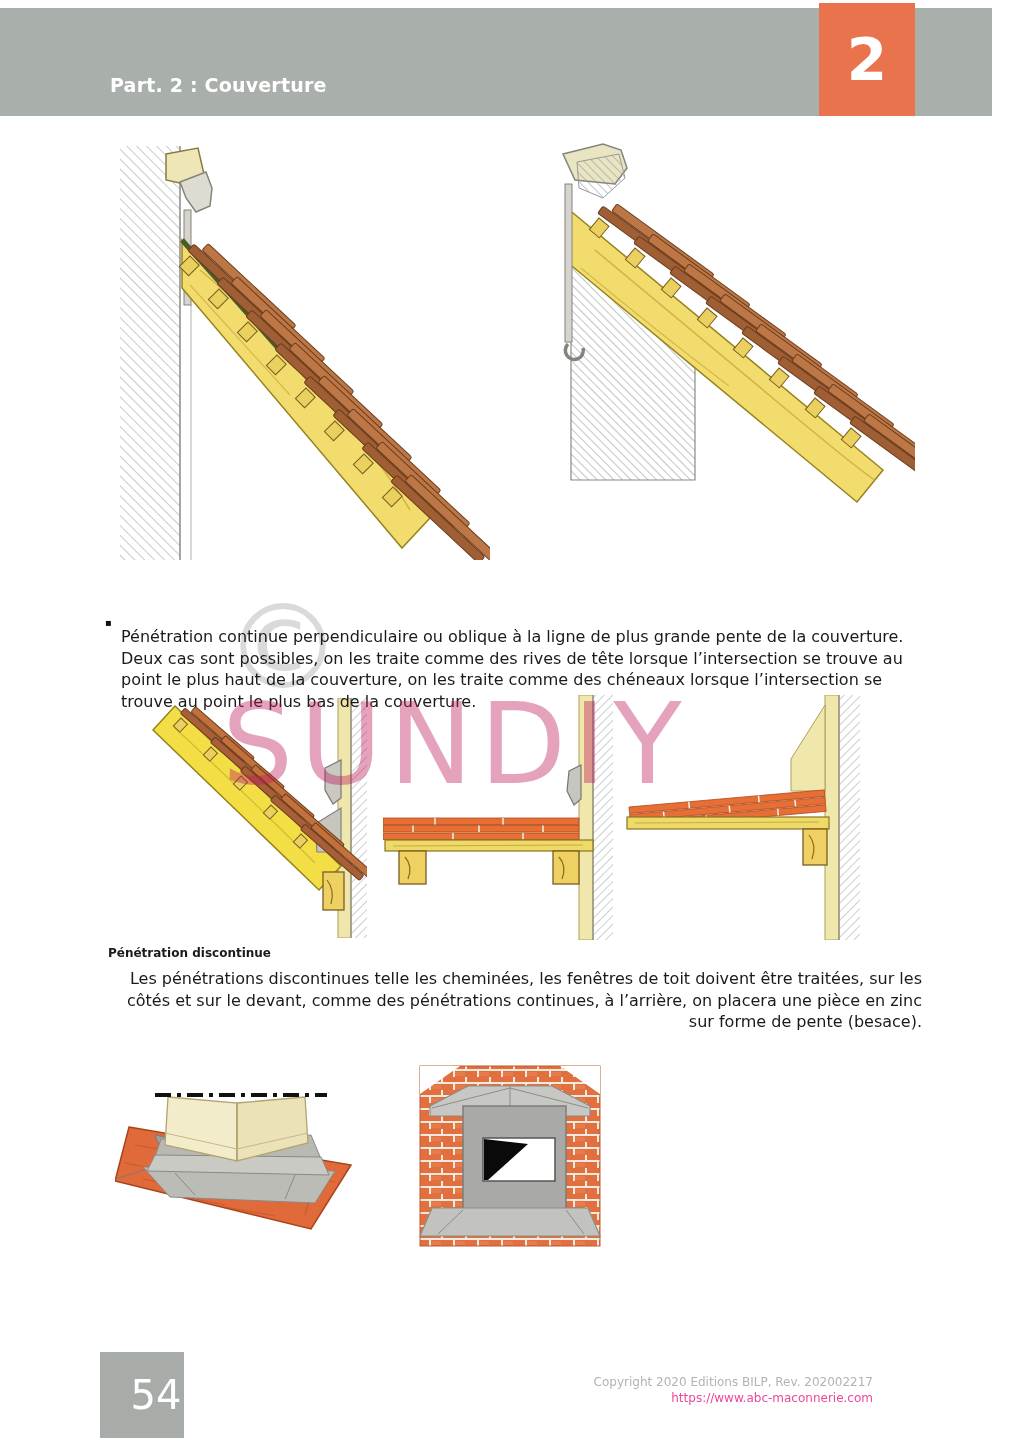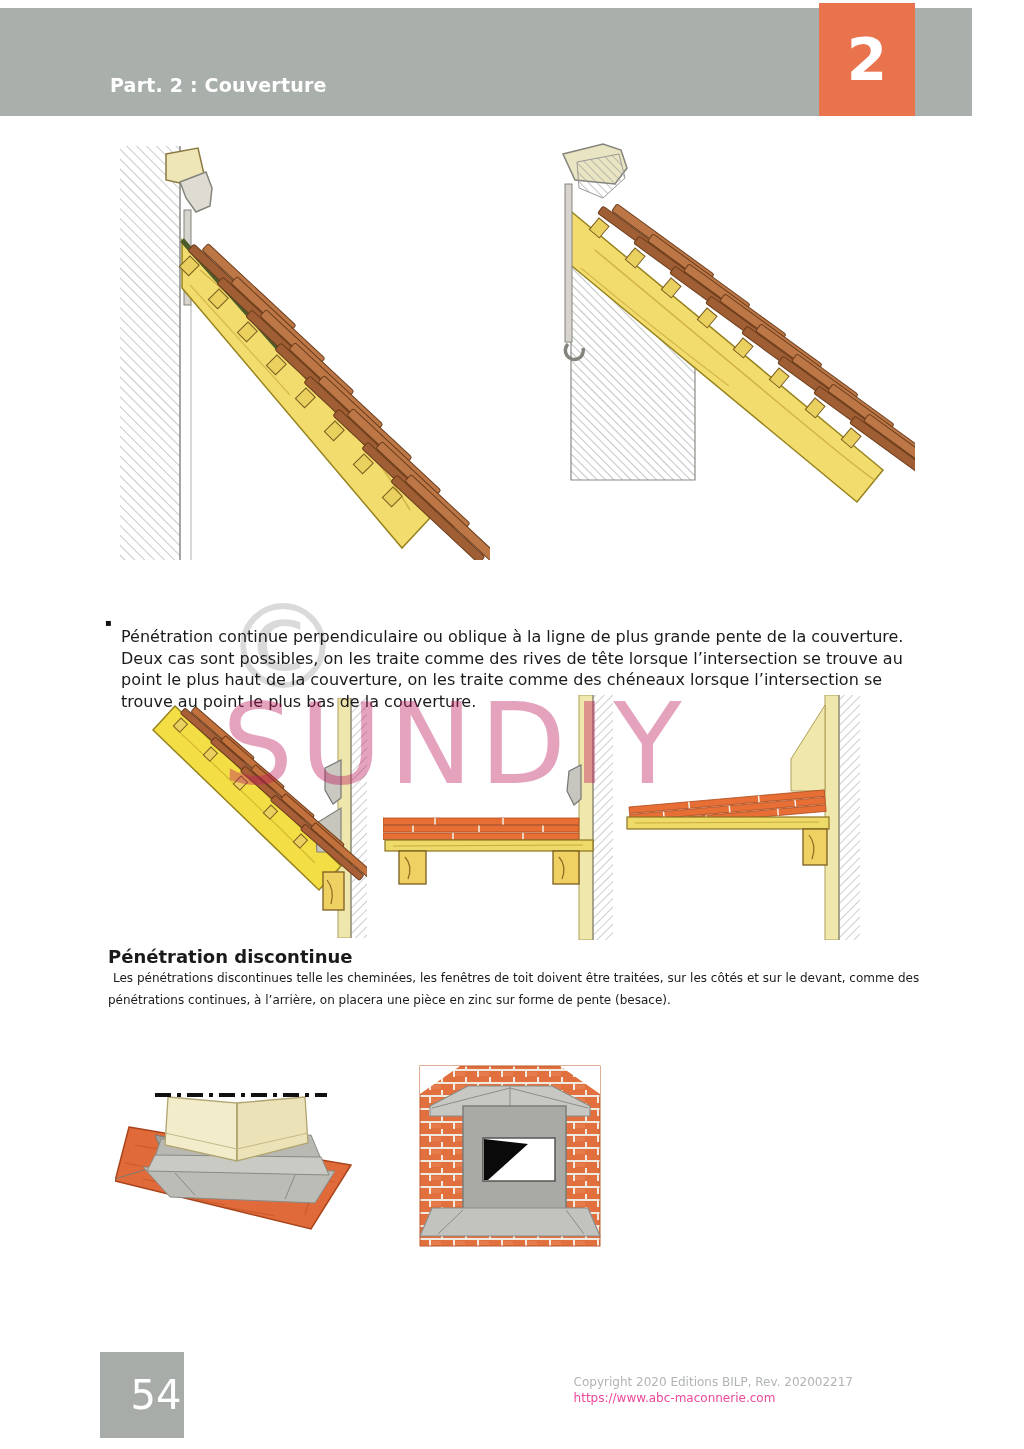--- a/index.html
+++ b/index.html
@@ -1,52 +1,52 @@
 <!DOCTYPE html>
 <html><head>
 <meta charset="utf-8">
 <style>
   html,body{margin:0;padding:0;background:#ffffff;}
   body{font-family:"DejaVu Sans","Liberation Sans",sans-serif;color:#1a1a1a;}
-  #page{position:relative;width:972px;height:1449px;background:#ffffff;overflow:hidden;}
+  #page{position:relative;width:972px;height:1449px;background:#ffffff;overflow:hidden;padding-left:20px;}
 
   
   .header-bar{position:absolute;left:0;top:8px;width:1024px;height:108px;background:#a9afaa;}
   .chapter-box{position:absolute;left:819px;top:3px;width:96px;height:113px;background:#e8734d;
                display:flex;align-items:center;justify-content:center;}
   .chapter-num{color:#ffffff;font-size:58px;font-weight:bold;line-height:1;}
   .page-title{position:absolute;left:110px;top:74px;color:#ffffff;font-size:19px;font-weight:bold;letter-spacing:.2px;}
 
   
   .bullet-para{position:absolute;left:105px;top:612px;width:818px;font-size:16px;line-height:21.7px;display:flex;z-index:5;}
   .bullet-marker{flex:0 0 16px;font-size:10px;line-height:21.7px;color:#111;}
   .bullet-text{flex:1;margin-top:14px;}
-  .subheading{position:absolute;left:108px;top:946px;font-size:18px;font-weight:bold;z-index:5;}
-  .para2{position:absolute;left:108px;top:968px;width:814px;font-size:12px;line-height:21.7px;text-indent:5px;z-index:5;}
+  .subheading{position:absolute;left:108px;top:946px;font-size:12px;font-weight:bold;z-index:5;}
+  .para2{position:absolute;left:108px;top:968px;width:814px;font-size:16px;line-height:21.7px;text-indent:5px;z-index:5;text-align:right;}
 
   
   .wm-copy{position:absolute;left:224px;top:588px;font-size:118px;line-height:1;color:#d4d4d4;opacity:.85;z-index:4;}
   .wm-text{position:absolute;left:222px;top:688px;font-size:112px;font-weight:normal;letter-spacing:7px;
            color:#be185d;opacity:.40;z-index:6;line-height:1;}
 
   
   .fig{position:absolute;z-index:1;}
   #fig1{left:120px;top:140px;}
   #fig2{left:545px;top:140px;}
   #fig3{left:145px;top:698px;}
   #fig4{left:383px;top:695px;}
   #fig5{left:623px;top:695px;}
   #fig6{left:115px;top:1075px;}
   #fig7{left:418px;top:1058px;}
 
   
   .pagenum-box{position:absolute;left:100px;top:1352px;width:84px;height:86px;background:#a7aca8;
                display:flex;align-items:center;justify-content:center;}
   .pagenum{color:#ffffff;font-size:40px;line-height:1;margin-left:28px;}
-  .copyright{position:absolute;right:119px;top:1374px;font-size:12px;line-height:16px;color:#b0b5b1;}
+  .copyright{position:absolute;right:119px;top:1374px;text-align:right;font-size:12px;line-height:16px;color:#b0b5b1;}
   .copyright .site{color:#ec4899;text-decoration:none;}
 </style>
 </head>
 <body>
 
 <div id="page">
 
   <div class="header-bar"></div>
   <div class="page-title">Part. 2 : Couverture</div>
   <div class="chapter-box">

